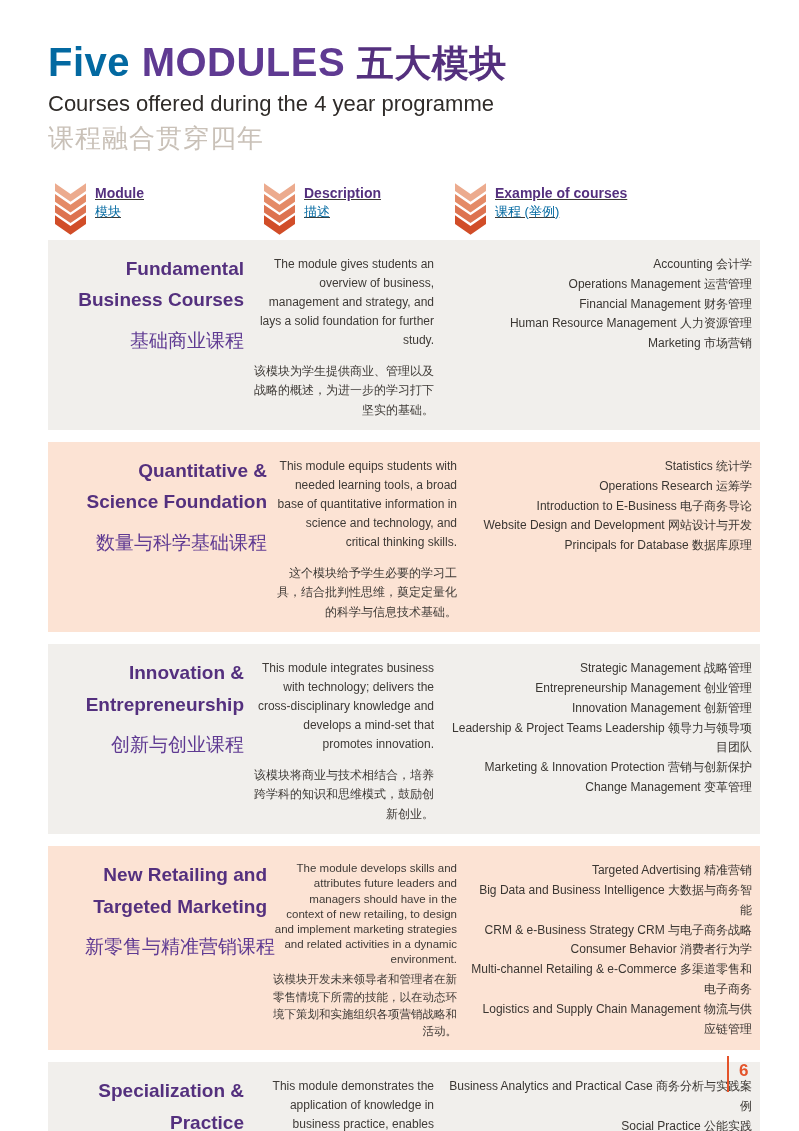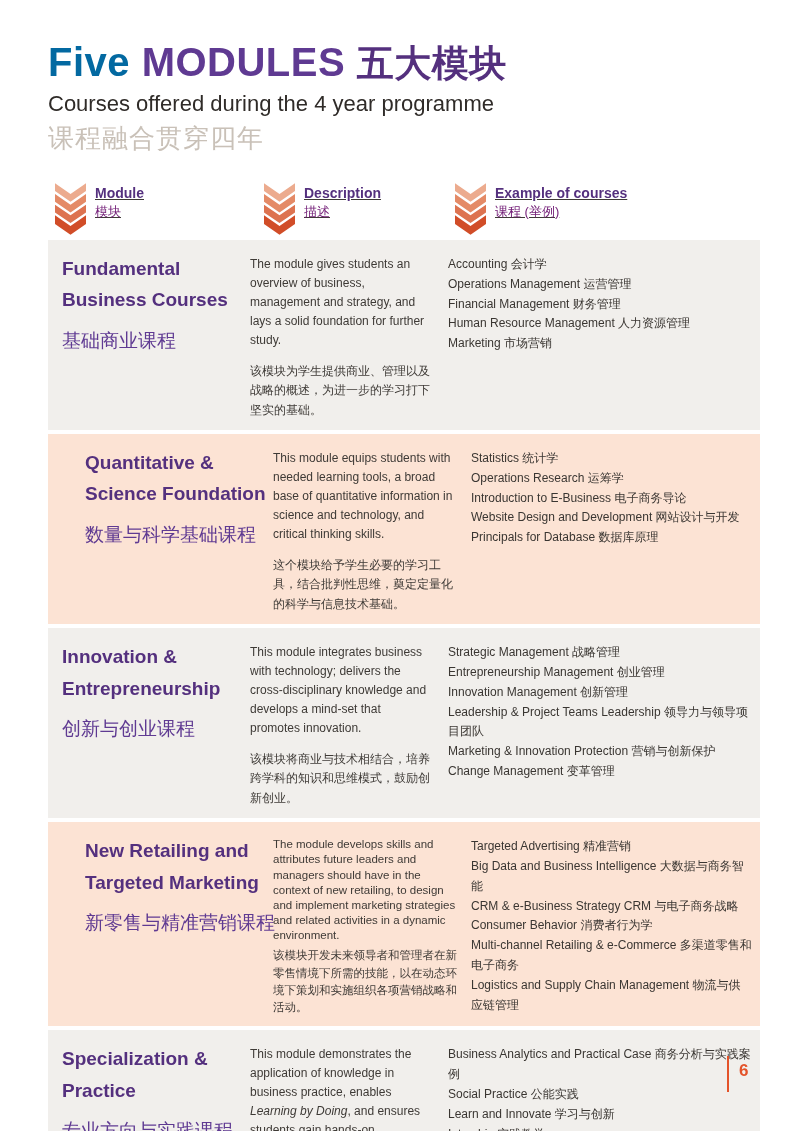--- a/index.html
+++ b/index.html
@@ -22,29 +22,30 @@
   .subtitle-en { margin-top:6px; font-size:22px; color:#2f2b28; }
   .subtitle-zh { margin-top:4px; font-size:26px; color:#c9c1b8; letter-spacing:1px; }
 
   
   .course-table { position:absolute; left:48px; top:183px; width:712px; }
 
   .thead { position:relative; height:57px; }
   .th { position:absolute; top:0; display:flex; align-items:flex-start; gap:9px;text-decoration:underline; }
   .th.th1 { left:7px; } .th.th2 { left:216px; } .th.th3 { left:407px; }
   .th-en { font-size:14px; font-weight:bold; color:#54307e; line-height:1.25; padding-top:2px; }
-  .th-zh { font-size:13px; color:#701a75; line-height:1.35; }
+  .th-zh { font-size:13px; color:#0369a1; line-height:1.35; }
   .chev { width:31px; height:52px; flex:0 0 auto; }
   .ch1 { fill:#ecab8e; } .ch2 { fill:#e48a66; } .ch3 { fill:#dd7350; } .ch4 { fill:#d14d28; }
 
   .row {
     display:grid;
     grid-template-columns:202px 198px 1fr;
     padding:13px 0 10px 0;
-    margin-bottom:4px;
+    margin-bottom:12px;
+    text-align:right;
   }
   .row.gray  { background:#f1efec; }
   .row.peach { background:#fce3d4;padding-left:23px; }
   .r1 { min-height:152px; } .r2 { min-height:150px; } .r3 { min-height:157px; }
   .r4 { min-height:161px; } .r5 { min-height:168px; }
 
   .c-module  { padding-left:14px; padding-right:6px; }
   .c-desc    { padding-right:14px; padding-top:2px; }
   .c-courses { padding-right:8px;  padding-top:2px; }
 

